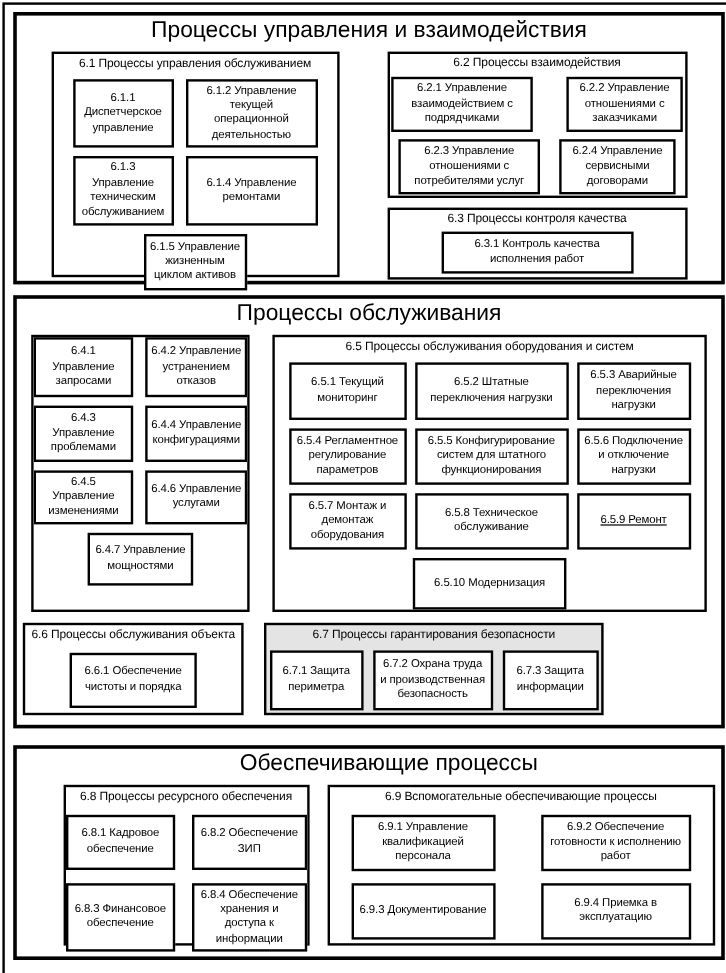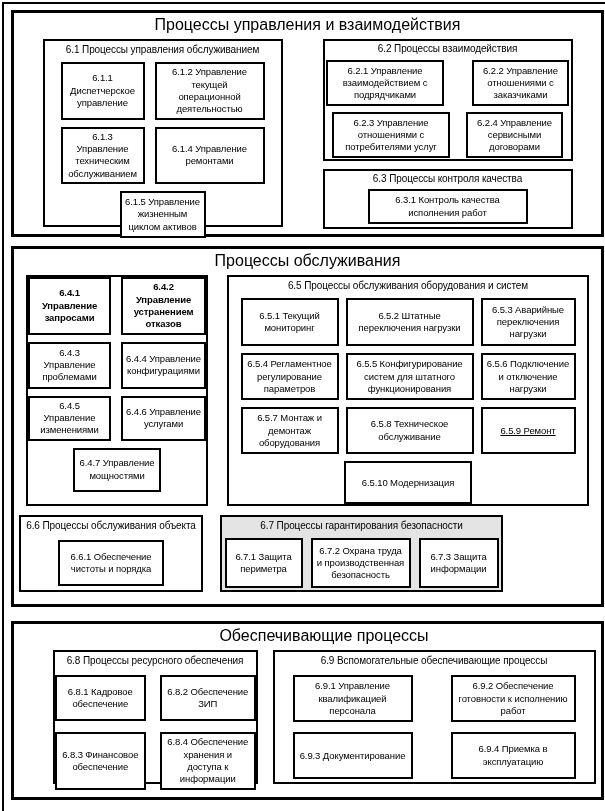--- a/index.html
+++ b/index.html
@@ -10,21 +10,21 @@
   .frame{
     position:absolute;left:2px;top:2px;width:593px;height:800px;
     border:2px solid #000;
     padding:6px 7px 8px 7px;
     display:flex;flex-direction:column;
   }
   .section{
     border:3px solid #000;background:#fff;box-sizing:border-box;
   }
   .sec-title{
-    text-align:center;font-size:16px;line-height:1.2;
+    text-align:center;font-size:19px;line-height:1.2;
     padding-top:2px;margin:0 0 5px 0;white-space:nowrap;
   }
   .s1{height:227px;}
   .s2{height:361px;margin-top:9px;}
   .s3{height:179px;margin-top:14px;padding-left:33px;}
   .body-row{display:flex;justify-content:center;align-items:flex-start;}
   .group{
     border:2px solid #000;background:#fff;box-sizing:border-box;
     display:flex;flex-direction:column;align-items:center;
   }
@@ -88,21 +88,21 @@
 
     </div>
   </div>
 
   <div class="section s2">
     <div class="sec-title">Процессы обслуживания</div>
 
     <div class="body-row" style="gap:19px;">
 
       <div class="group" style="width:182px;height:231px;">
-        <div class="row" style="gap:10px;margin-bottom:7px;font-weight:bold;">
+        <div class="row" style="gap:10px;margin-bottom:7px;">
           <div class="leaf" style="width:84px;min-height:50px;">6.4.1 Управление запросами</div>
           <div class="leaf" style="width:86px;min-height:50px;">6.4.2 Управление устранением отказов</div>
         </div>
         <div class="row" style="gap:10px;margin-bottom:7px;">
           <div class="leaf" style="width:84px;min-height:47px;">6.4.3 Управление проблемами</div>
           <div class="leaf" style="width:86px;min-height:47px;">6.4.4 Управление конфигурациями</div>
         </div>
         <div class="row" style="gap:10px;margin-bottom:7px;">
           <div class="leaf" style="width:84px;min-height:44px;">6.4.5 Управление изменениями</div>
           <div class="leaf" style="width:86px;min-height:44px;">6.4.6 Управление услугами</div>

